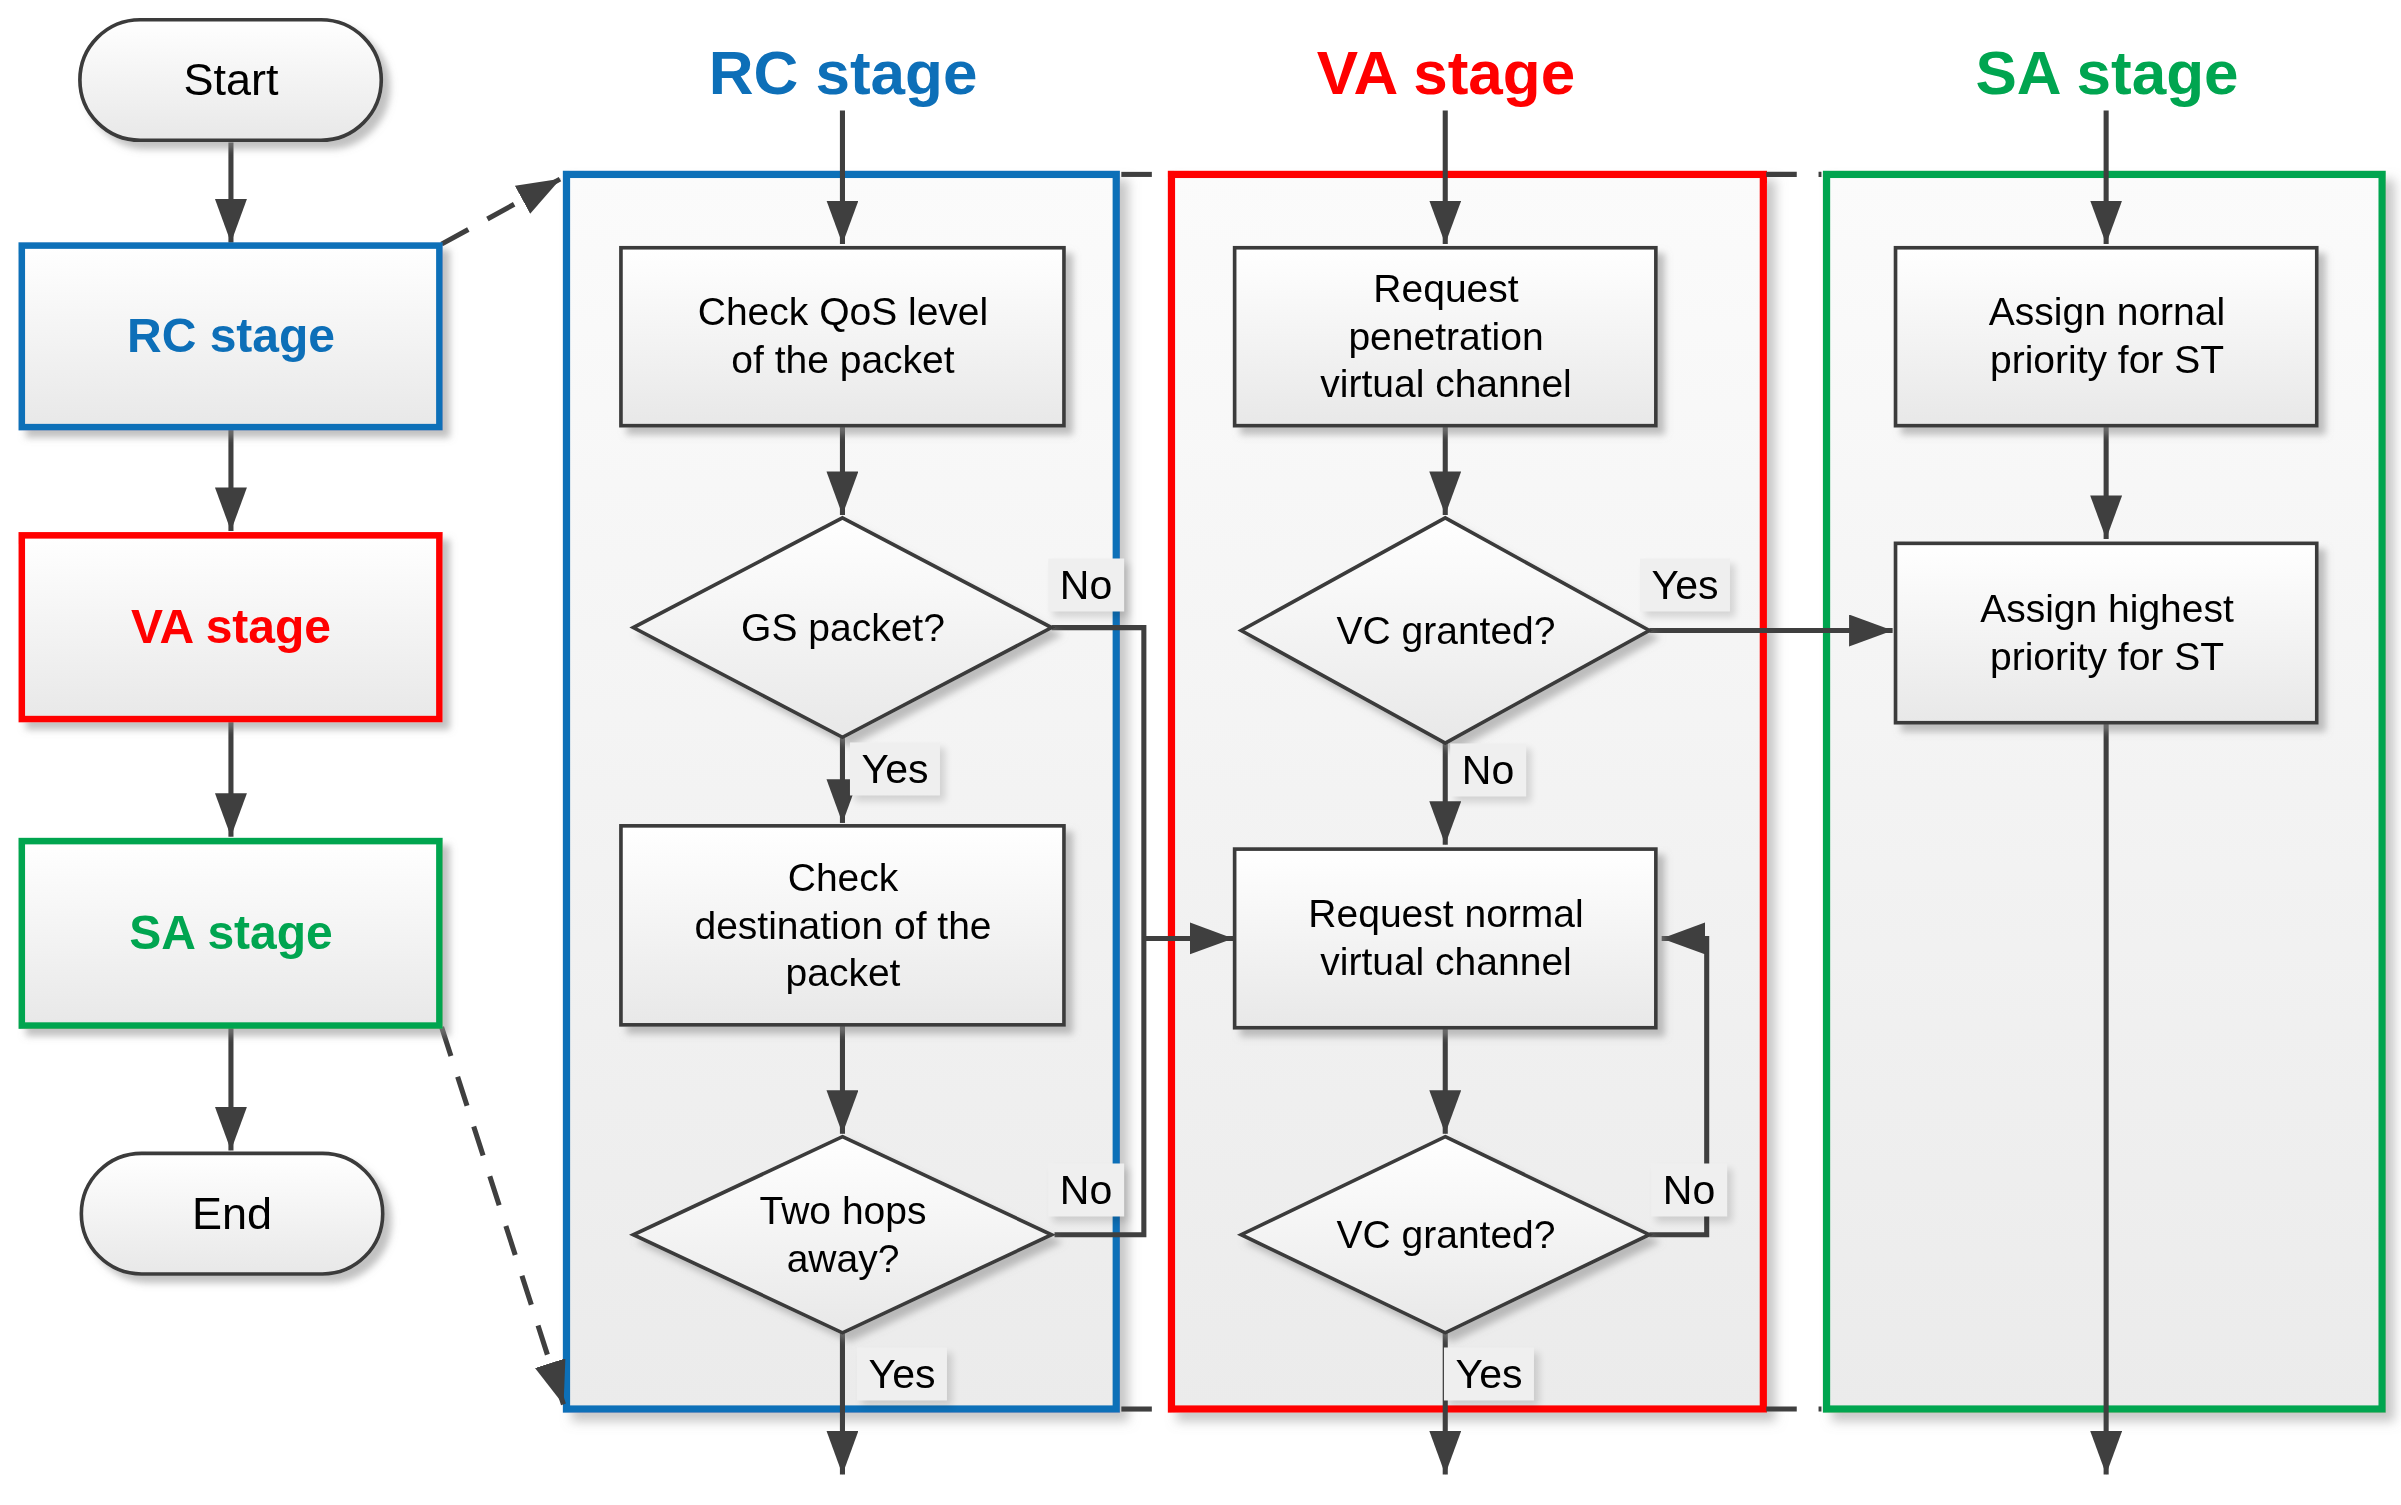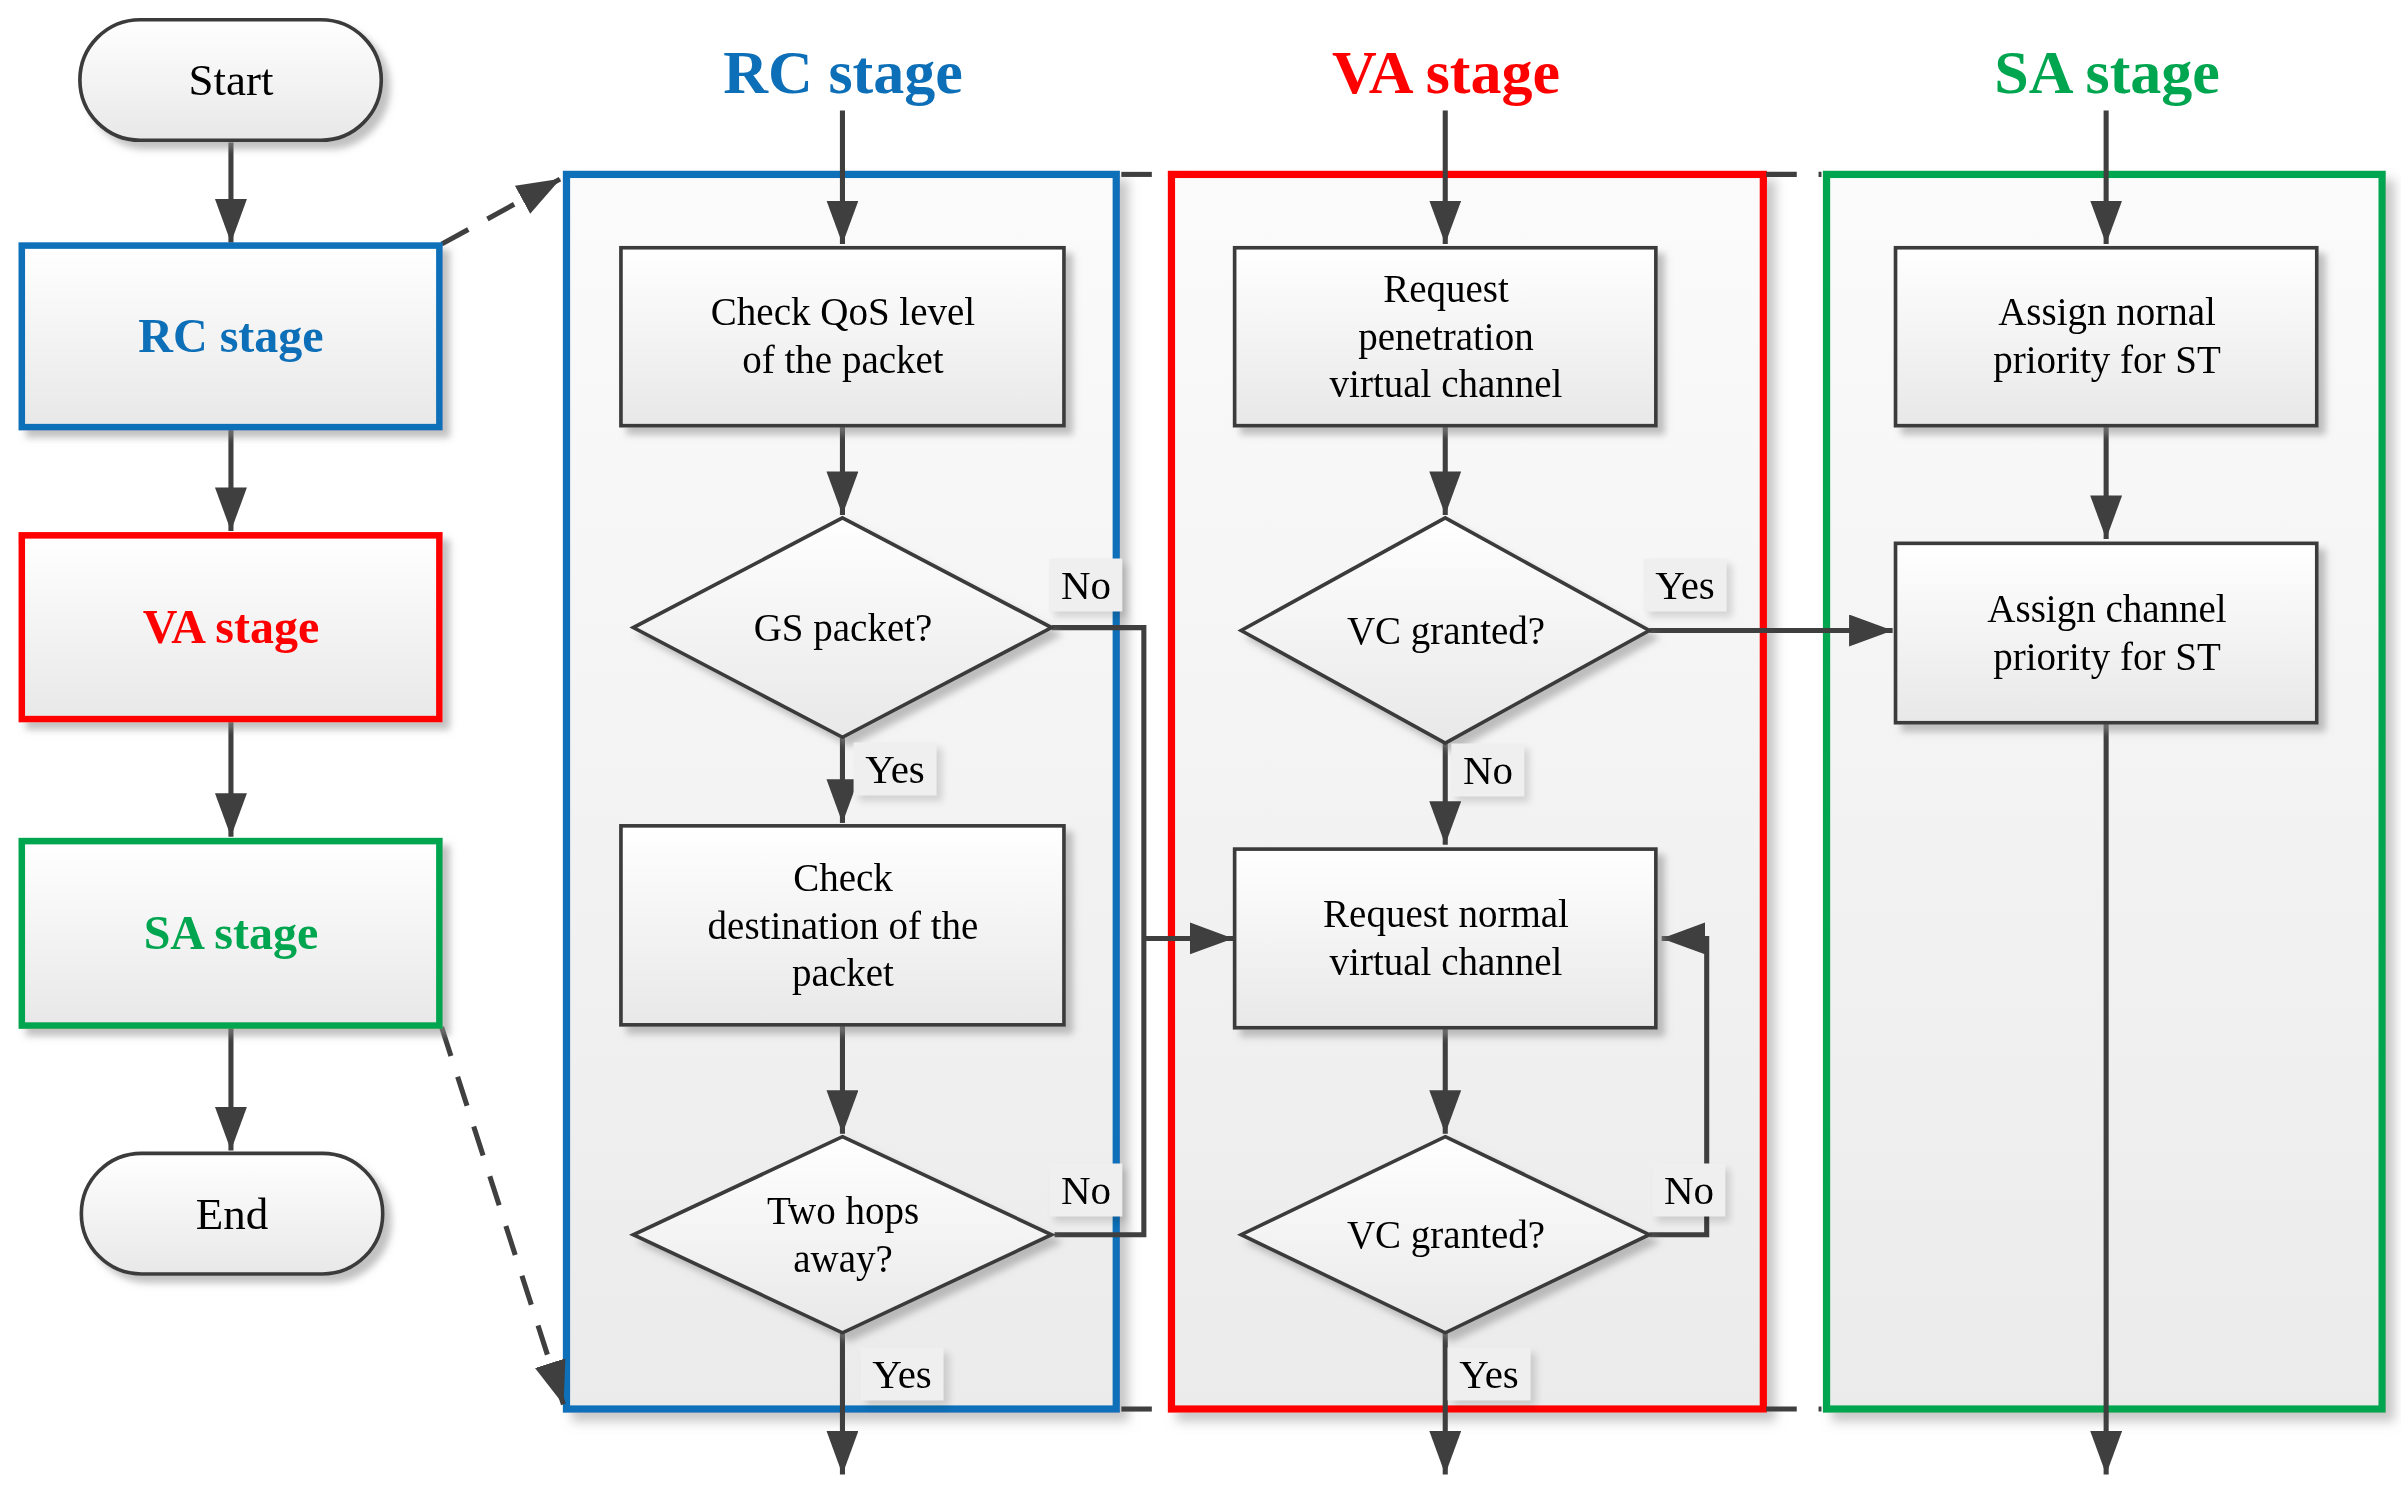--- a/index.html
+++ b/index.html
@@ -1,20 +1,20 @@
 <!DOCTYPE html>
 <html style="--rc-blue: #0d6fb8; --va-red: #ff0000; --sa-green: #00a550; --line-gray: #3f3f3f; --node-border: #3a3a3a; --label-bg: #efefef;font-size:11.6px"><head>
 <meta charset="utf-8">
 <style>
   html,body{margin:0;padding:0;background:#ffffff;}
   #canvas{position:relative;width:2401px;height:1505px;background:#ffffff;overflow:hidden;
           font-family:"Liberation Serif",serif;}
   #diagram-svg{position:absolute;left:0;top:0;}
   .txt{position:absolute;transform:translate(-50%,-50%);text-align:center;color:#000;
-       font-family:Liberation Serif, serif;white-space:pre-line;line-height:1.22;}
+       font-family:Liberation Sans, sans-serif;white-space:pre-line;line-height:1.22;}
   .node-text{font-size:39px;}
   .terminator-text{font-size:45px;}
   .stage-mini{font-size:48px;font-weight:bold;}
   .col-title{font-size:62px;font-weight:bold;}
   .rc-color{color:var(--rc-blue);text-align:center;}
   .va-color{color:var(--va-red);text-align:right;}
   .sa-color{color:var(--sa-green);}
   .edge-label{font-size:41px;background:var(--label-bg);padding:1.5px 11.6px;
               box-shadow:5.1px 5.1px 7.3px rgba(0,0,0,0.14);}
   .flow{stroke:var(--line-gray);stroke-width:7;fill:none;}
@@ -127,21 +127,21 @@
   <div class="txt node-text" style="left:1446px;top:336px;">Request
 penetration
 virtual channel</div>
   <div class="txt node-text" style="left:1446px;top:631px;">VC granted?</div>
   <div class="txt node-text" style="left:1446px;top:938px;">Request normal
 virtual channel</div>
   <div class="txt node-text" style="left:1446px;top:1235px;">VC granted?</div>
 
   <div class="txt node-text" style="left:2107px;top:336px;">Assign nornal
 priority for ST</div>
-  <div class="txt node-text" style="left:2107px;top:633px;">Assign channel
+  <div class="txt node-text" style="left:2107px;top:633px;">Assign highest
 priority for ST</div>
 
   <div class="txt edge-label" style="left:1086px;top:585px;">No</div>
   <div class="txt edge-label" style="left:895px;top:769px;">Yes</div>
   <div class="txt edge-label" style="left:1086px;top:1190px;">No</div>
   <div class="txt edge-label" style="left:902px;top:1374px;">Yes</div>
 
   <div class="txt edge-label" style="left:1685px;top:585px;">Yes</div>
   <div class="txt edge-label" style="left:1488px;top:770px;">No</div>
   <div class="txt edge-label" style="left:1689px;top:1190px;">No</div>

